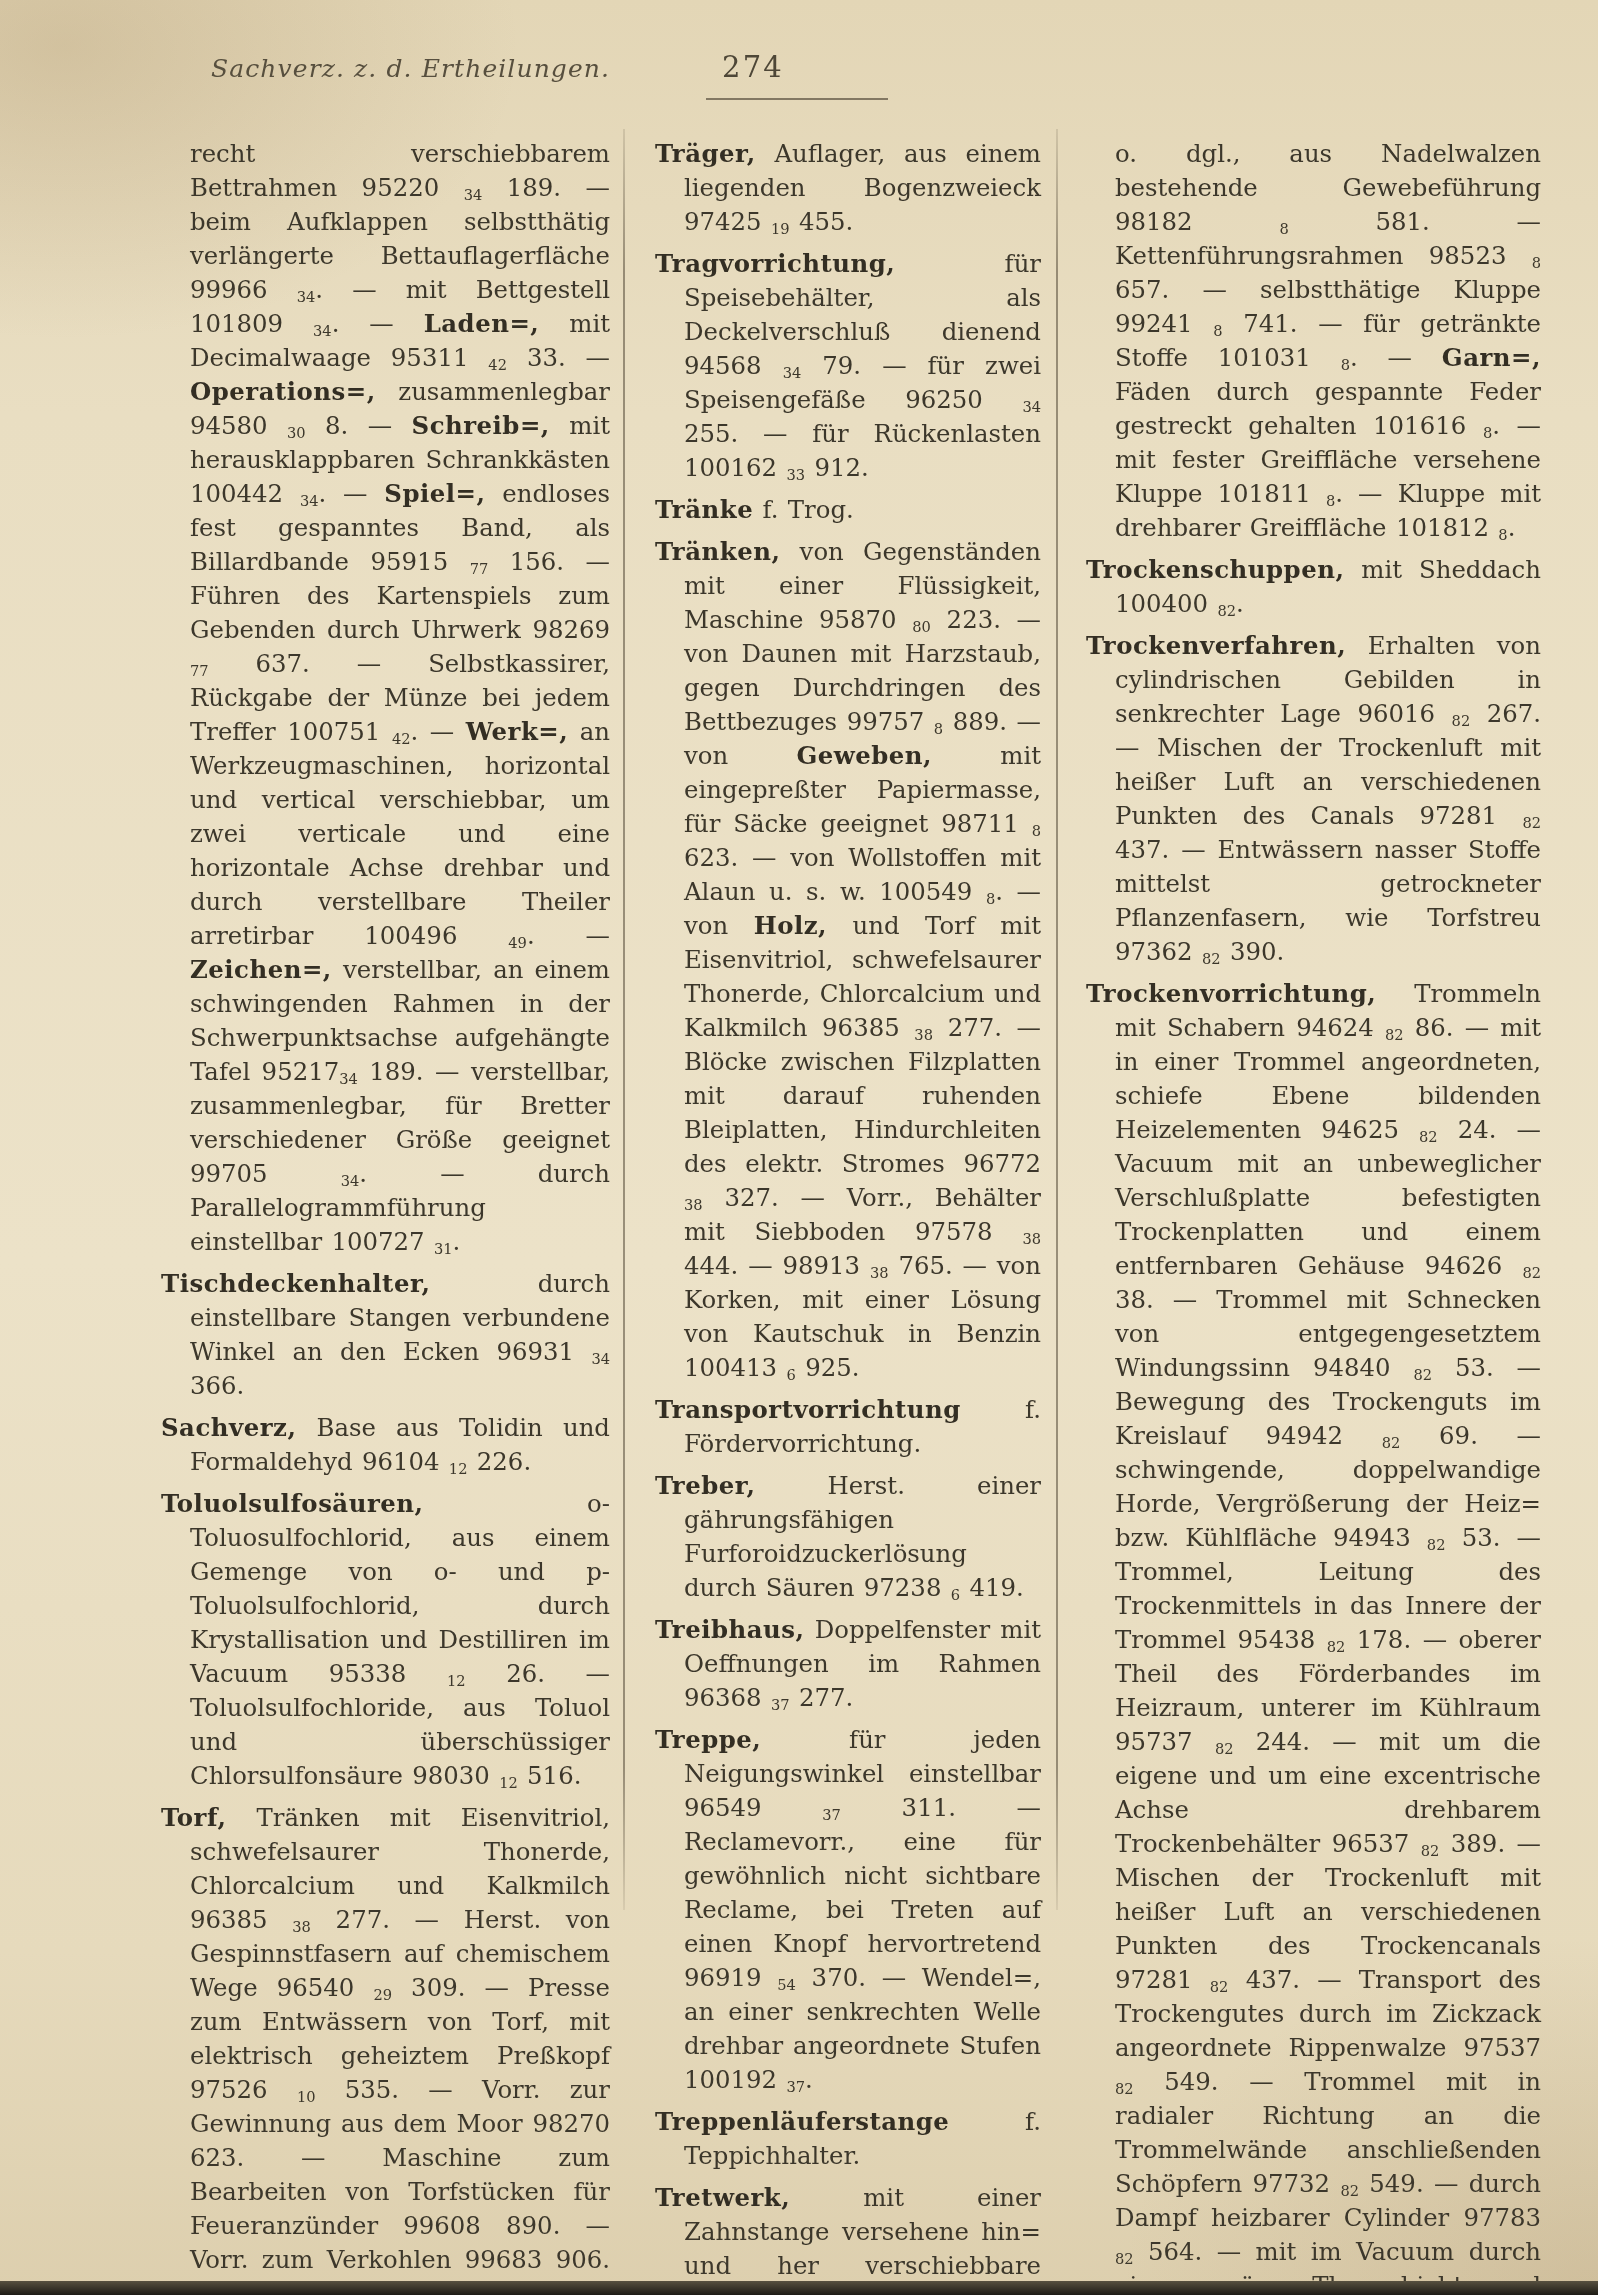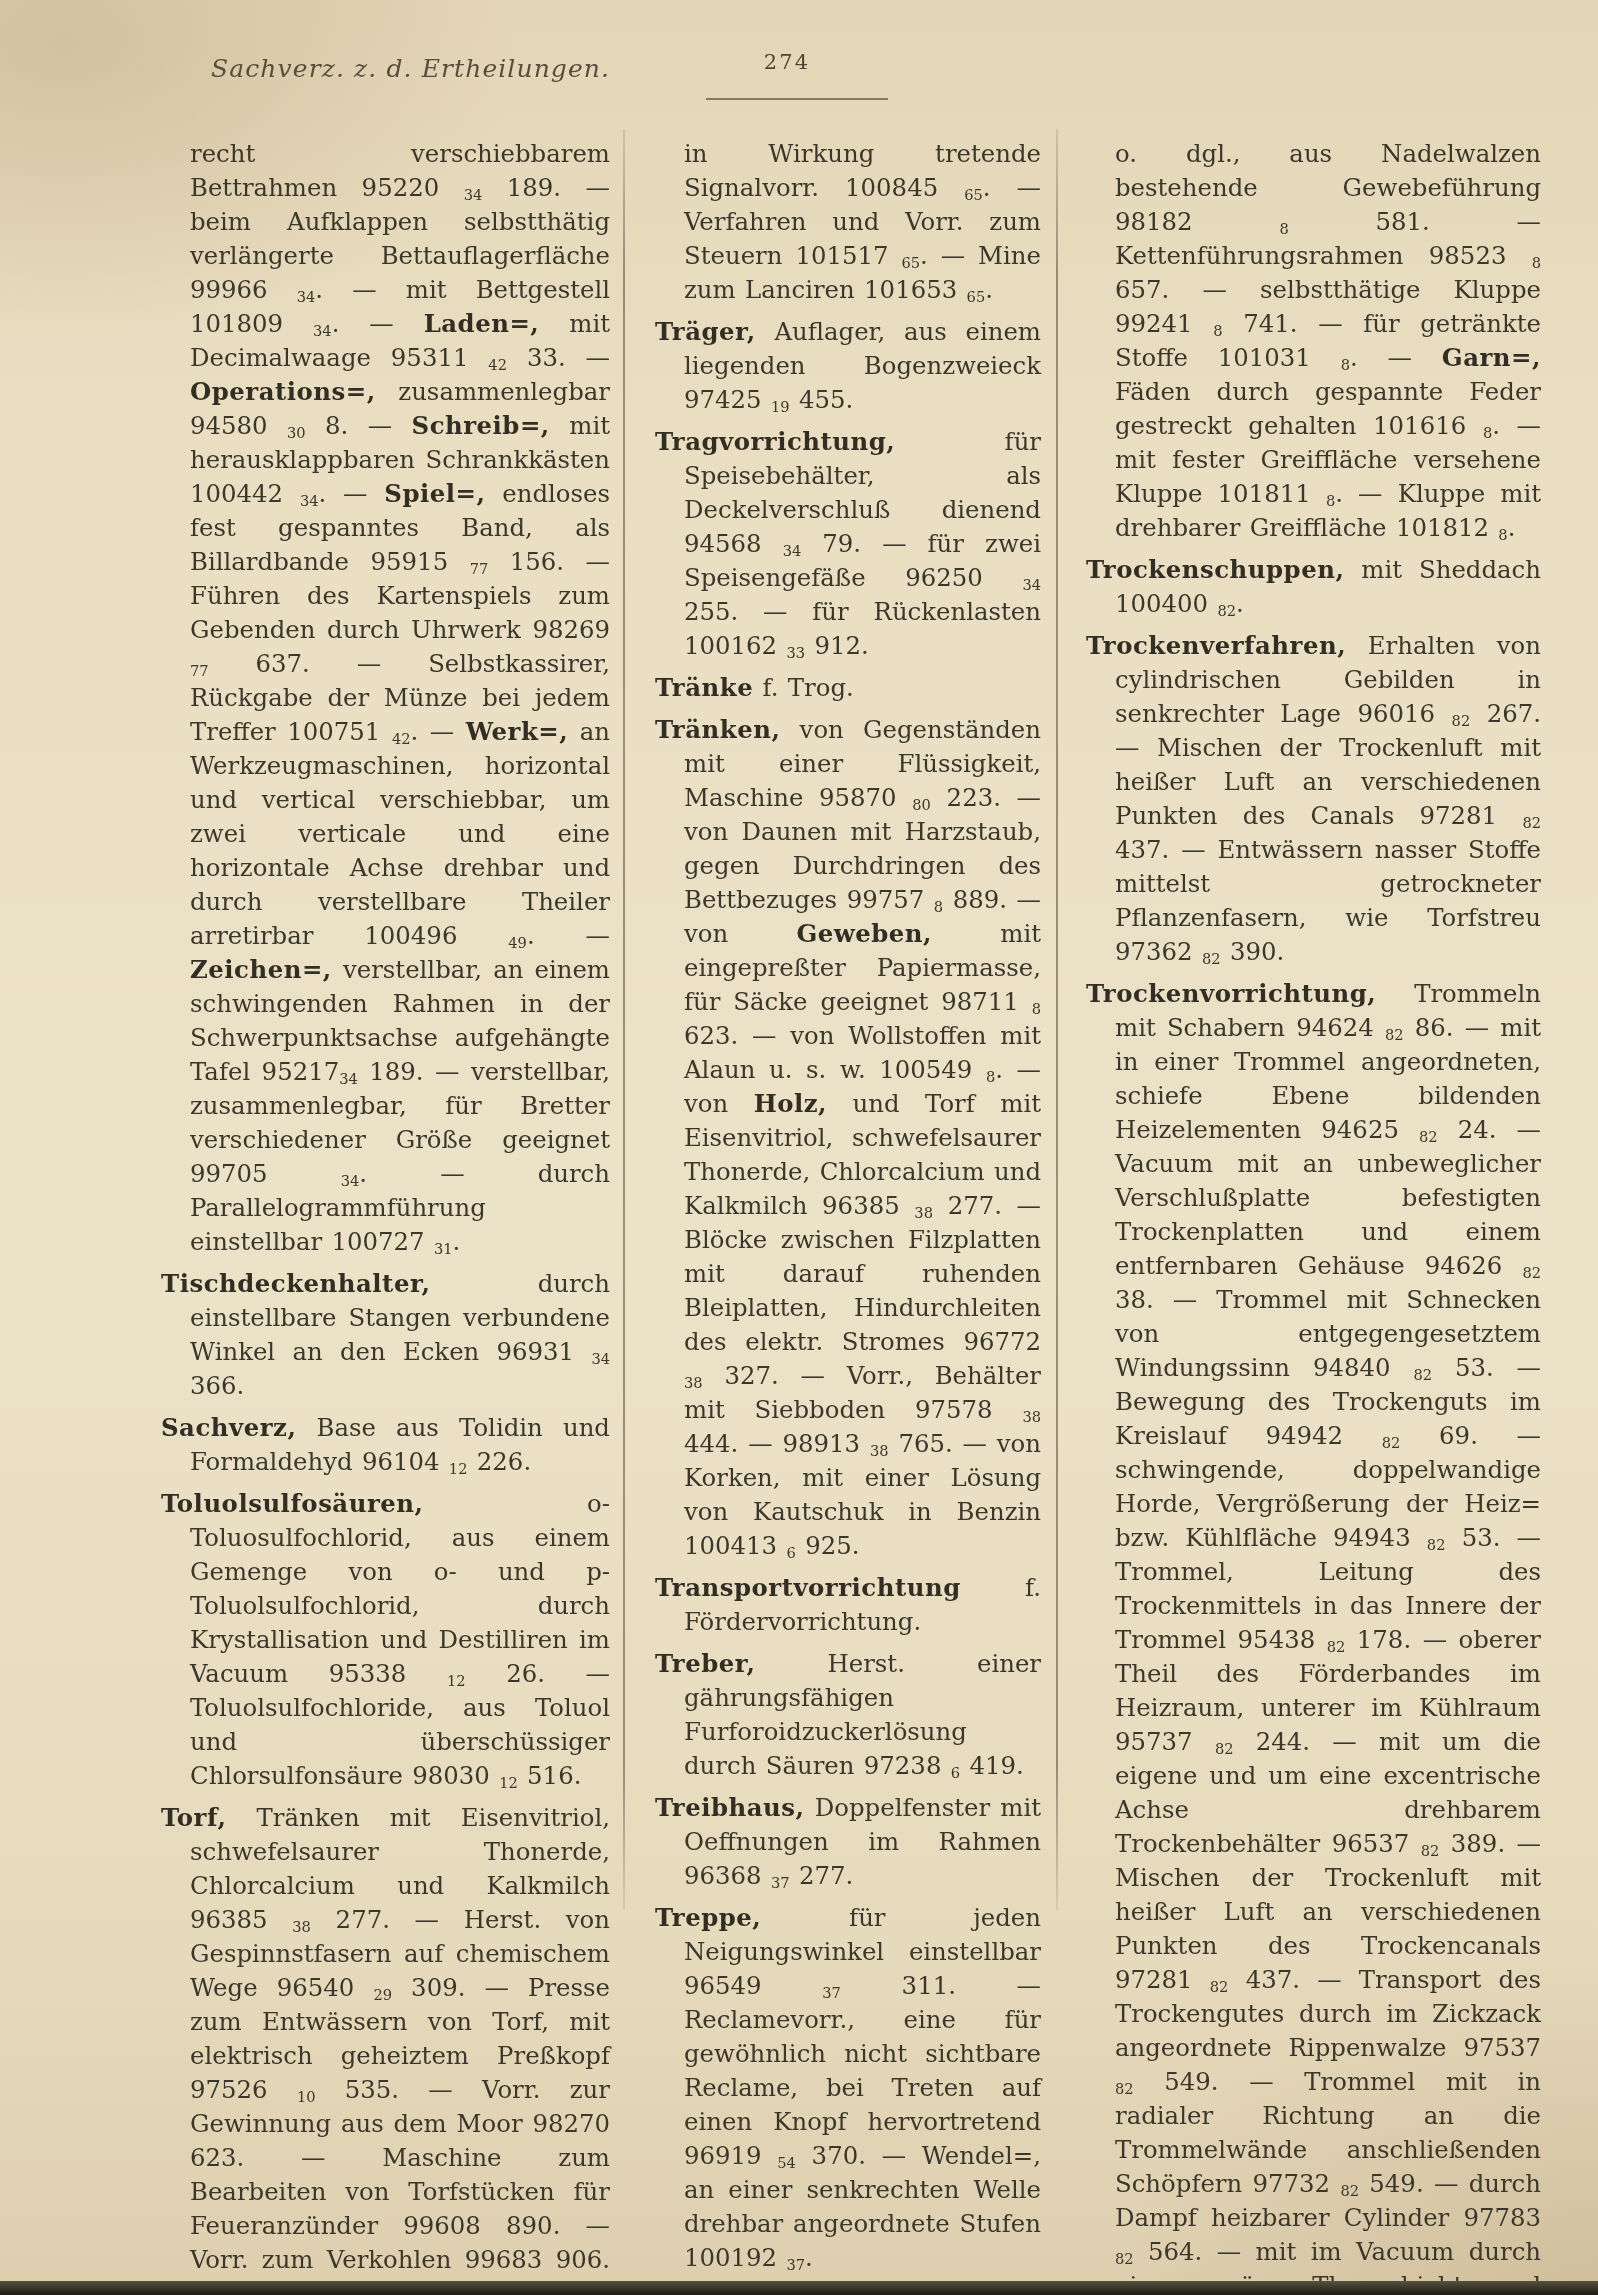--- a/index.html
+++ b/index.html
@@ -17,22 +17,22 @@
   }
   .scan-edge-bottom {
     position:absolute; left:0; top:2281px; width:1598px; height:14px;
     background:linear-gradient(180deg, #57503f, #1d1b16);
   }
   .running-title {
     position:absolute; left:211px; top:54px; width:380px;
     font-size:25px; color:#574f3e; letter-spacing:1.1px; white-space:nowrap;font-style:italic;
   }
   .page-number {
-    position:absolute; left:722px; top:50px; width:130px; text-align:center;
-    font-size:21px; color:#4e4737; letter-spacing:2.2px;
+    position:absolute; left:722px; top:50px; width:130px; text-align:left;
+    font-size:29px; color:#4e4737; letter-spacing:2.2px;
   }
   .page-number-rule {
     position:absolute; left:706px; top:98px; width:182px; height:1.6px;
     background:rgba(78,69,52,.65);
   }
   .vrule {
     position:absolute; top:129px; height:1781px; width:1.6px;
     background:linear-gradient(180deg, rgba(84,74,56,.15), rgba(84,74,56,.55) 8%, rgba(84,74,56,.55) 92%, rgba(84,74,56,.1));
   }
   #vrule-1 { left:623px; }
@@ -61,21 +61,20 @@
   <div class="vrule" id="vrule-2"></div>
 
   <div class="col" id="col-1">
       <p class="entry cont">recht verschiebbarem Bettrahmen 95220 <sub>34</sub> 189. — beim Aufklappen selbstthätig verlängerte Bettauflagerfläche 99966 <sub>34</sub>. — mit Bettgestell 101809 <sub>34</sub>. — <b>Laden=,</b> mit Decimalwaage 95311 <sub>42</sub> 33. — <b>Operations=,</b> zusammenlegbar 94580 <sub>30</sub> 8. — <b>Schreib=,</b> mit herausklappbaren Schrankkästen 100442 <sub>34</sub>. — <b>Spiel=,</b> endloses fest gespanntes Band, als Billardbande 95915 <sub>77</sub> 156. — Führen des Kartenspiels zum Gebenden durch Uhrwerk 98269 <sub>77</sub> 637. — Selbstkassirer, Rückgabe der Münze bei jedem Treffer 100751 <sub>42</sub>. — <b>Werk=,</b> an Werkzeugmaschinen, horizontal und vertical verschiebbar, um zwei verticale und eine horizontale Achse drehbar und durch verstellbare Theiler arretirbar 100496 <sub>49</sub>. — <b>Zeichen=,</b> verstellbar, an einem schwingenden Rahmen in der Schwerpunktsachse aufgehängte Tafel 95217<sub>34</sub> 189. — verstellbar, zusammenlegbar, für Bretter verschiedener Größe geeignet 99705 <sub>34</sub>. — durch Parallelogrammführung einstellbar 100727 <sub>31</sub>.</p>
       <p class="entry"><b>Tischdeckenhalter,</b> durch einstellbare Stangen verbundene Winkel an den Ecken 96931 <sub>34</sub> 366.</p>
       <p class="entry"><b>Sachverz,</b> Base aus Tolidin und Formaldehyd 96104 <sub>12</sub> 226.</p>
       <p class="entry"><b>Toluolsulfosäuren,</b> o-Toluosulfochlorid, aus einem Gemenge von o- und p-Toluolsulfochlorid, durch Krystallisation und Destilliren im Vacuum 95338 <sub>12</sub> 26. — Toluolsulfochloride, aus Toluol und überschüssiger Chlorsulfonsäure 98030 <sub>12</sub> 516.</p>
       <p class="entry"><b>Torf,</b> Tränken mit Eisenvitriol, schwefelsaurer Thonerde, Chlorcalcium und Kalkmilch 96385 <sub>38</sub> 277. — Herst. von Gespinnstfasern auf chemischem Wege 96540 <sub>29</sub> 309. — Presse zum Entwässern von Torf, mit elektrisch geheiztem Preßkopf 97526 <sub>10</sub> 535. — Vorr. zur Gewinnung aus dem Moor 98270  623. — Maschine zum Bearbeiten von Torfstücken für Feueranzünder 99608  890. — Vorr. zum Verkohlen 99683  906. — continuirliche Verkohlung von Torf, während seines Durchpressens durch geheizte Rohre 100414 . — Entwässerung von Torf zwischen endlosen Filtertüchern 101408 .</p>
     </div>
   <div class="col" id="col-2">
-      <p class="entry cont">in Wirkung tretende Signalvorr. 100845 <sub>65</sub>. — Verfahren und Vorr. zum Steuern 101517 <sub>65</sub>. — Mine zum Lanciren 101653 <sub>65</sub>.</p>
       <p class="entry"><b>Träger,</b> Auflager, aus einem liegenden Bogenzweieck 97425 <sub>19</sub> 455.</p>
       <p class="entry"><b>Tragvorrichtung,</b> für Speisebehälter, als Deckelverschluß dienend 94568 <sub>34</sub> 79. — für zwei Speisengefäße 96250 <sub>34</sub> 255. — für Rückenlasten 100162 <sub>33</sub> 912.</p>
       <p class="entry"><b>Tränke</b> f. Trog.</p>
       <p class="entry"><b>Tränken,</b> von Gegenständen mit einer Flüssigkeit, Maschine 95870 <sub>80</sub> 223. — von Daunen mit Harzstaub, gegen Durchdringen des Bettbezuges 99757 <sub>8</sub> 889. — von <b>Geweben,</b> mit eingepreßter Papiermasse, für Säcke geeignet 98711 <sub>8</sub> 623. — von Wollstoffen mit Alaun u. s. w. 100549 <sub>8</sub>. — von <b>Holz,</b> und Torf mit Eisenvitriol, schwefelsaurer Thonerde, Chlorcalcium und Kalkmilch 96385 <sub>38</sub> 277. — Blöcke zwischen Filzplatten mit darauf ruhenden Bleiplatten, Hindurchleiten des elektr. Stromes 96772 <sub>38</sub> 327. — Vorr., Behälter mit Siebboden 97578 <sub>38</sub> 444. — 98913 <sub>38</sub> 765. — von Korken, mit einer Lösung von Kautschuk in Benzin 100413 <sub>6</sub> 925.</p>
       <p class="entry"><b>Transportvorrichtung</b> f. Fördervorrichtung.</p>
       <p class="entry"><b>Treber,</b> Herst. einer gährungsfähigen Furforoidzuckerlösung durch Säuren 97238 <sub>6</sub> 419.</p>
       <p class="entry"><b>Treibhaus,</b> Doppelfenster mit Oeffnungen im Rahmen 96368 <sub>37</sub> 277.</p>
       <p class="entry"><b>Treppe,</b> für jeden Neigungswinkel einstellbar 96549 <sub>37</sub> 311. — Reclamevorr., eine für gewöhnlich nicht sichtbare Reclame, bei Treten auf einen Knopf hervortretend 96919 <sub>54</sub> 370. — Wendel=, an einer senkrechten Welle drehbar angeordnete Stufen 100192 <sub>37</sub>.</p>
       <p class="entry"><b>Treppenläuferstange</b> f. Teppichhalter.</p>
       <p class="entry"><b>Tretwerk,</b> mit einer Zahnstange versehene hin= und her verschiebbare Platten 97073  463.</p>

